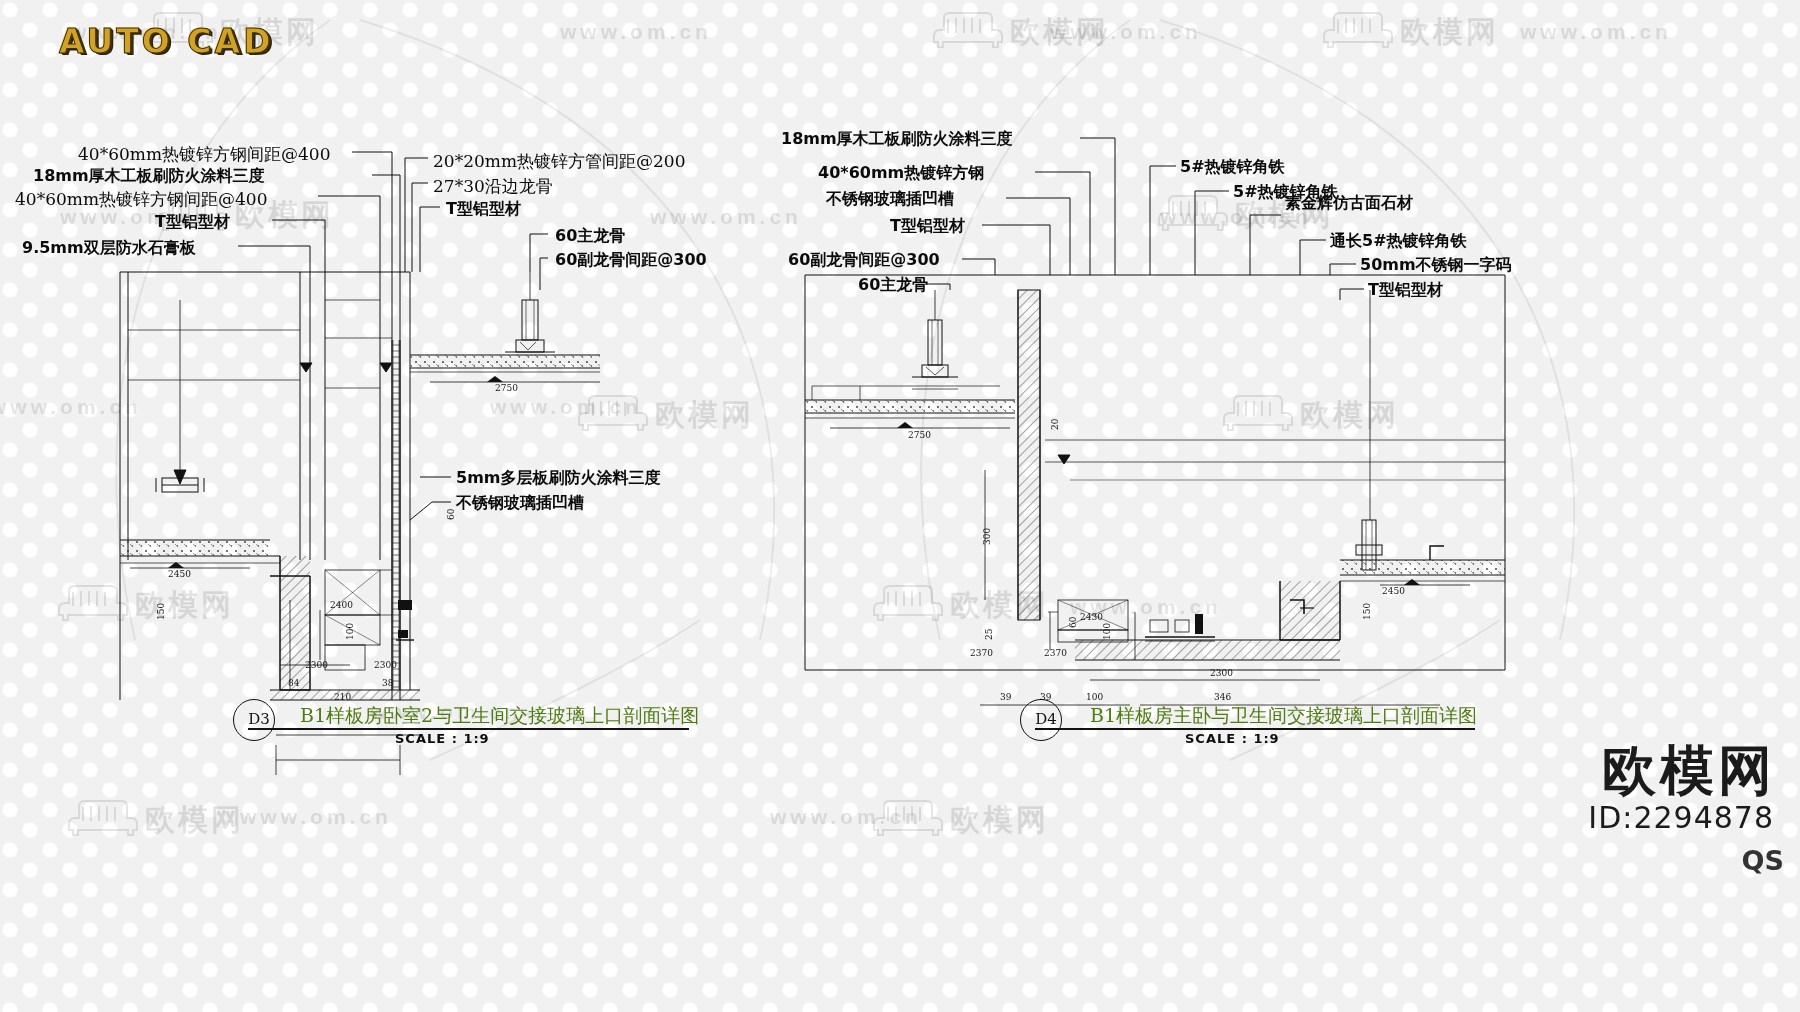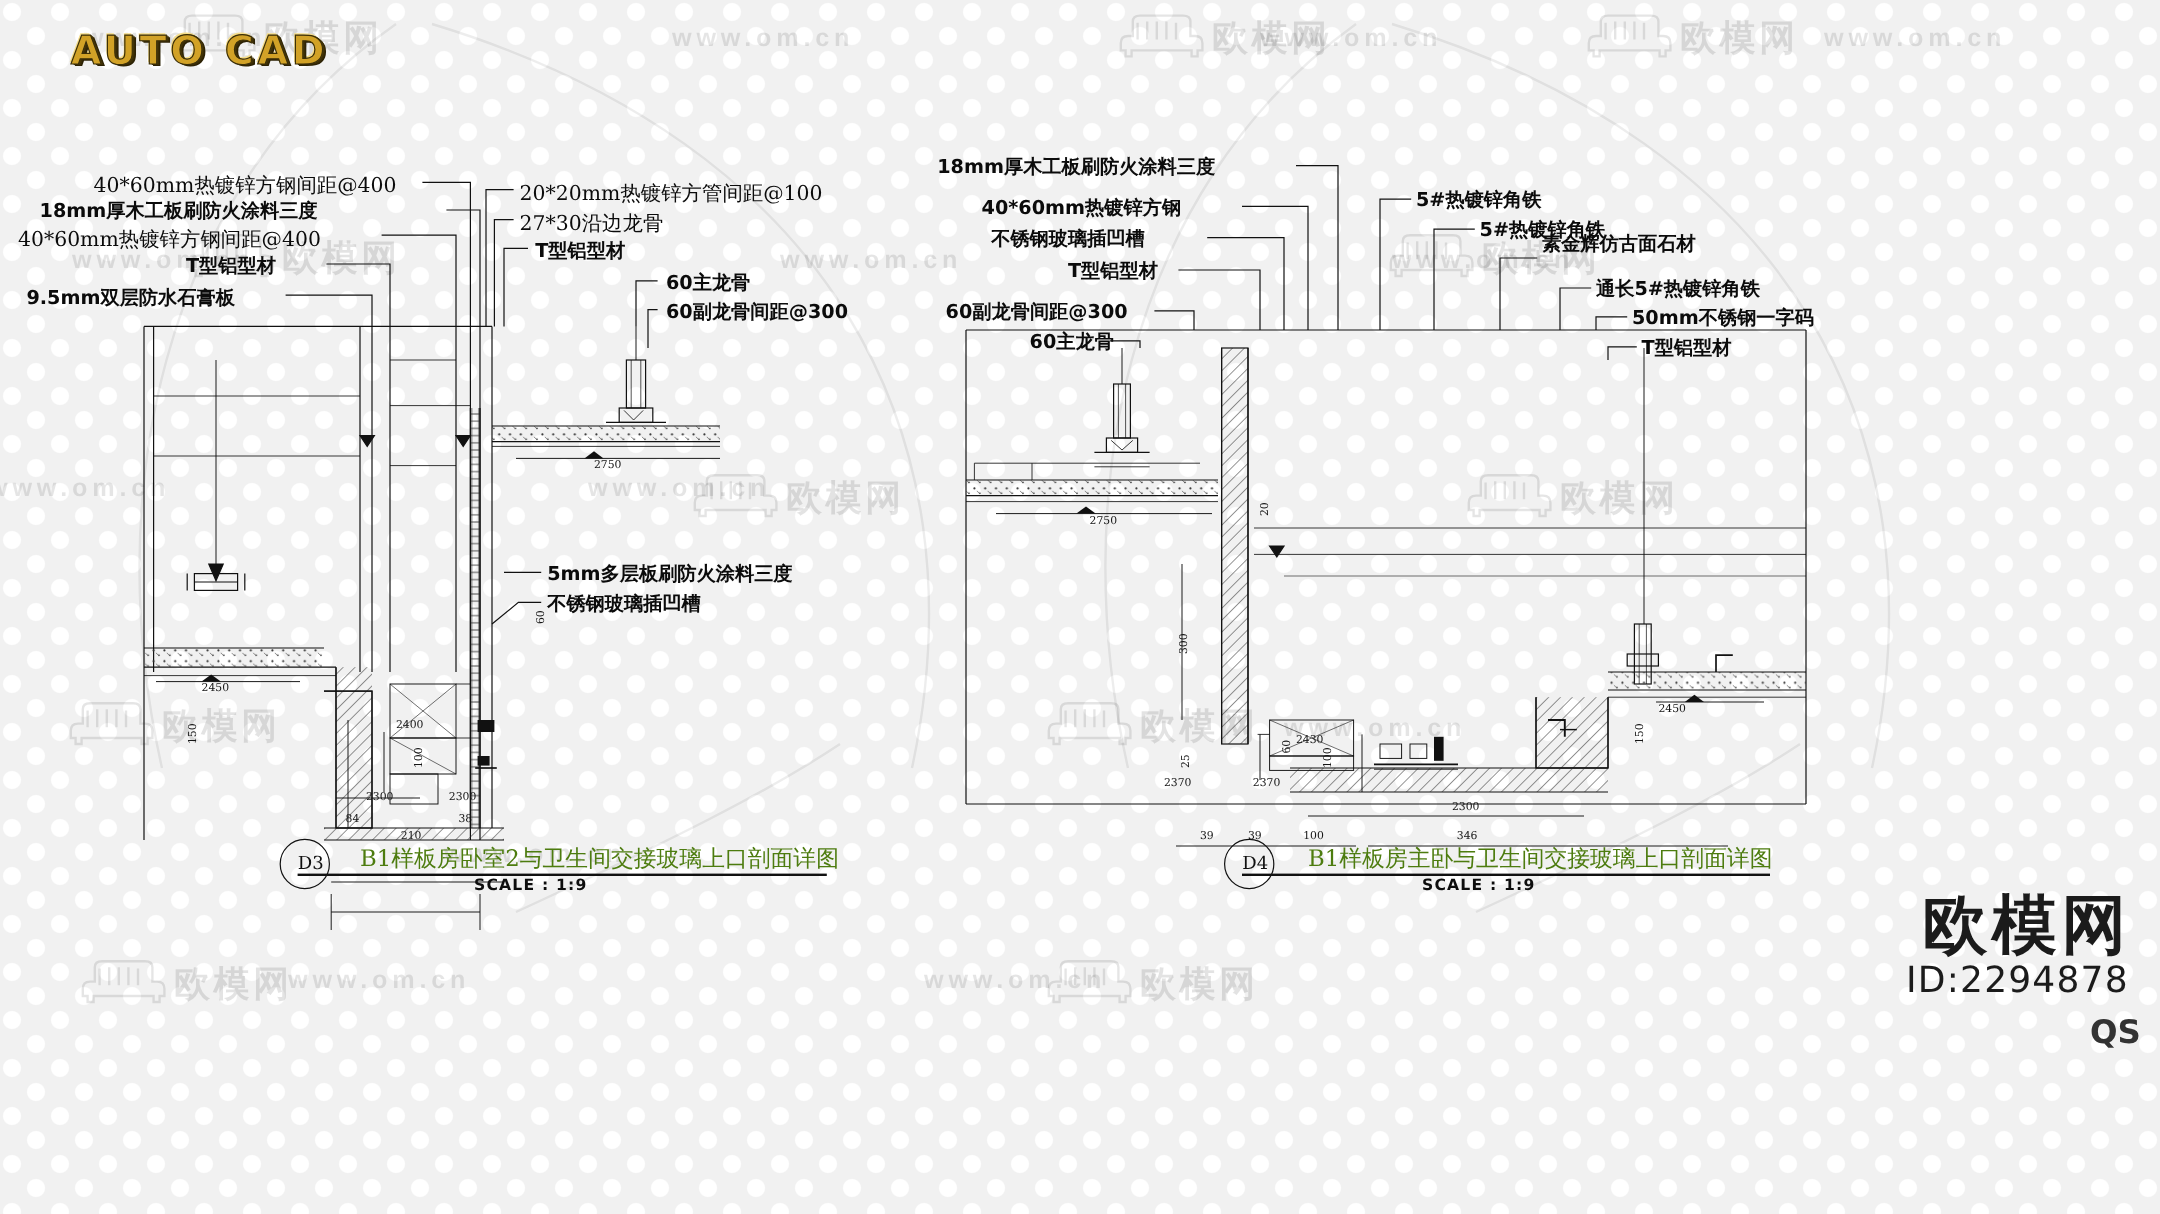--- a/index.html
+++ b/index.html
@@ -349,21 +349,21 @@
   </g>
 </svg>
 
 <div>
   <div class="lbl lbl-serif" style="left:78px;top:143px">40*60mm热镀锌方钢间距@400</div>
   <div class="lbl lbl-bold" style="left:33px;top:166px">18mm厚木工板刷防火涂料三度</div>
   <div class="lbl lbl-serif" style="left:15px;top:188px">40*60mm热镀锌方钢间距@400</div>
   <div class="lbl lbl-bold" style="left:155px;top:212px">T型铝型材</div>
   <div class="lbl lbl-bold" style="left:22px;top:238px">9.5mm双层防水石膏板</div>
 
-  <div class="lbl lbl-serif" style="left:433px;top:150px">20*20mm热镀锌方管间距@100</div>
+  <div class="lbl lbl-serif" style="left:433px;top:150px">20*20mm热镀锌方管间距@200</div>
   <div class="lbl lbl-serif" style="left:433px;top:175px">27*30沿边龙骨</div>
   <div class="lbl lbl-bold" style="left:446px;top:199px">T型铝型材</div>
   <div class="lbl lbl-bold" style="left:555px;top:226px">60主龙骨</div>
   <div class="lbl lbl-bold" style="left:555px;top:250px">60副龙骨间距@300</div>
 
   <div class="lbl lbl-bold" style="left:456px;top:468px">5mm多层板刷防火涂料三度</div>
   <div class="lbl lbl-bold" style="left:456px;top:493px">不锈钢玻璃插凹槽</div>
 </div>
 
 <svg width="1800" height="1012" style="position:absolute;left:0;top:0;pointer-events:none">

